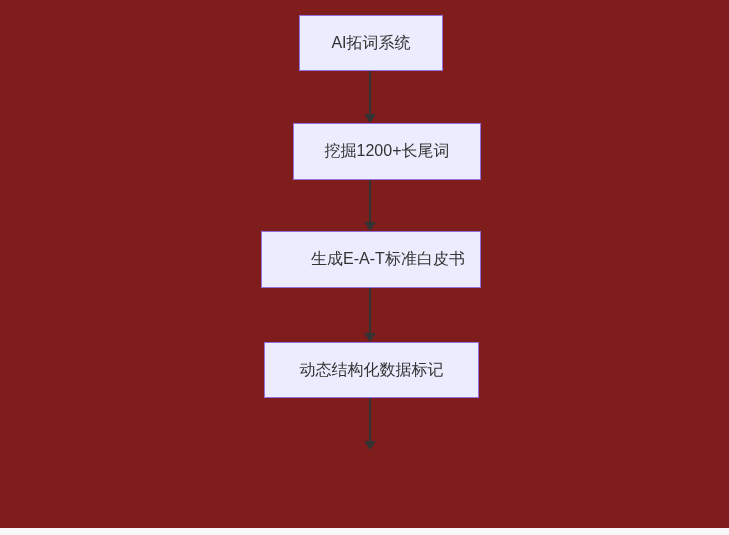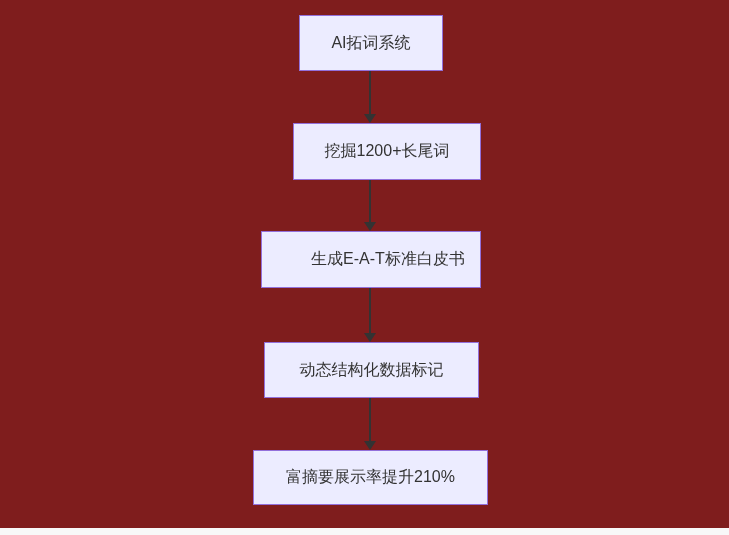--- a/index.html
+++ b/index.html
@@ -86,17 +86,14 @@
   <div class="edge-line line-3"></div>
   <div class="edge-head head-3"></div>
 
   <div class="node node-4">
     <span>动态结构化数据标记</span>
   </div>
 
   <div class="edge-line line-4"></div>
   <div class="edge-head head-4"></div>
 
-  <div class="node node-5">
-    <span>富摘要展示率提升210%</span>
-  </div>
 
 </div>
 
 </body></html>

